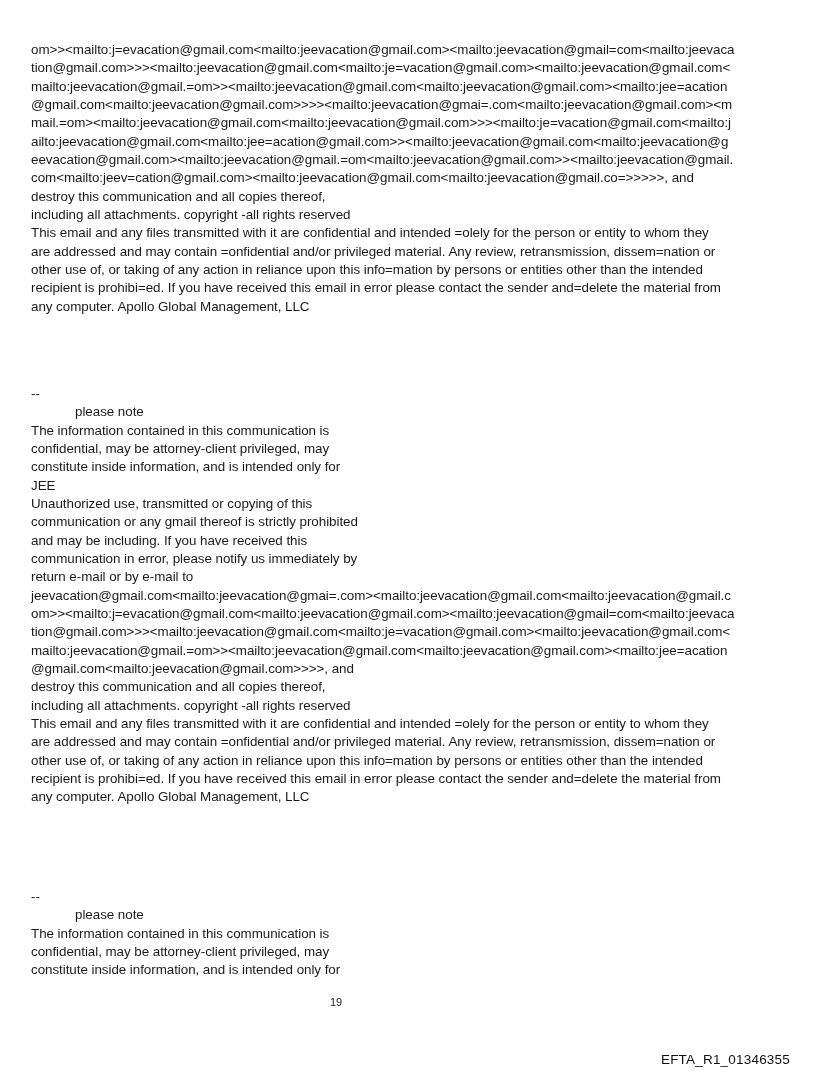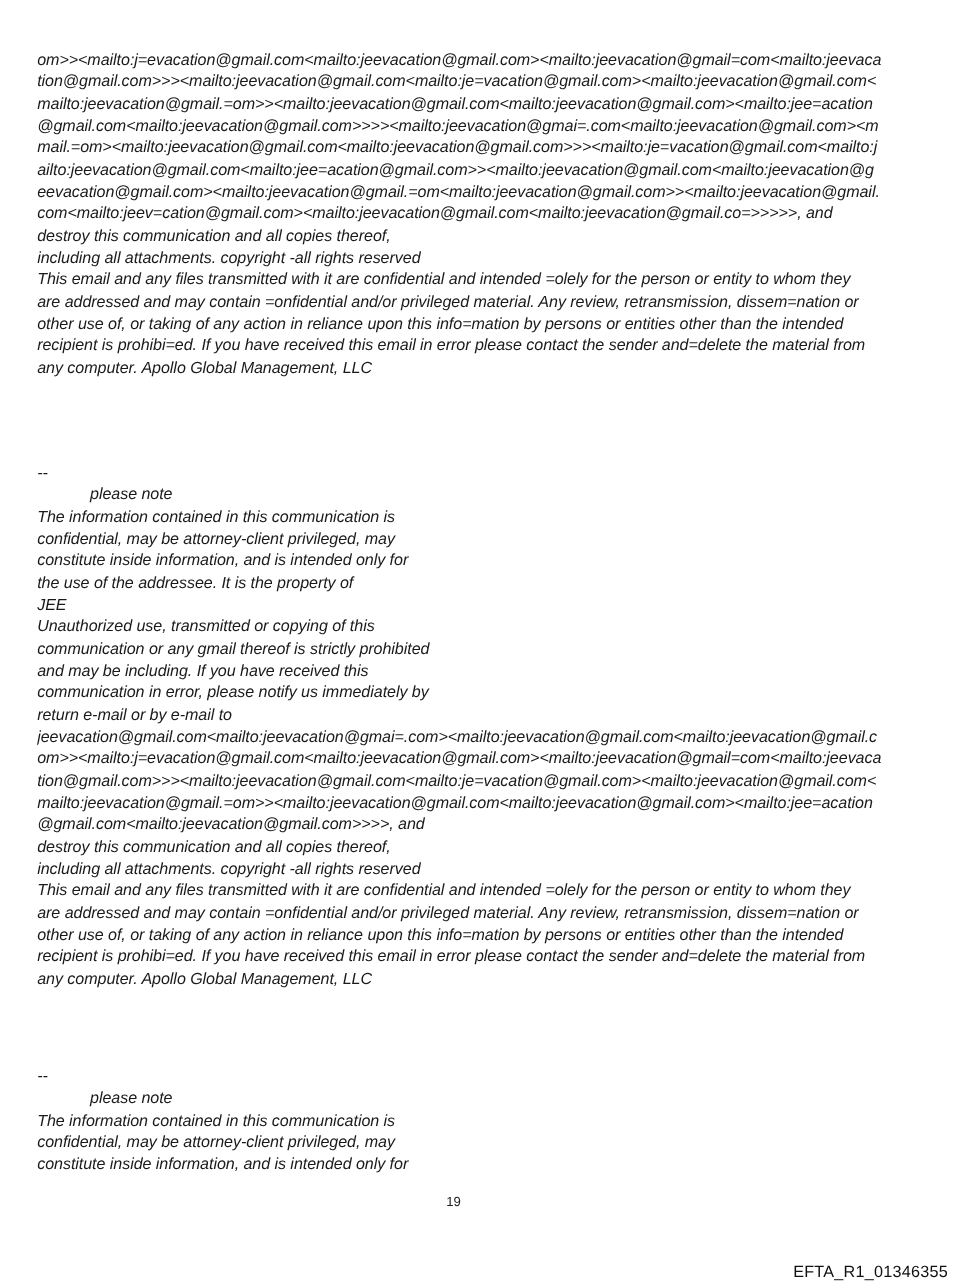--- a/index.html
+++ b/index.html
@@ -17,21 +17,20 @@
   }
   .page {
     position: absolute;
     inset: 0;
     background: #ffffff;
   }
   .block {
     position: absolute;
     left: 31px;
     width: 772px;
-    font-style: italic;
   }
   .line {
     white-space: pre;
     font-size: 13.4px;
     line-height: 18.33px;
     height: 18.33px;
     letter-spacing: -0.05px;
     overflow: hidden;
   }
   .block-1 { top: 41px; }
@@ -39,21 +38,20 @@
   .block-3 { top: 888px; }
   .page-number {
     position: absolute;
     top: 995px;
     left: 0;
     width: 672px;
     text-align: center;
     font-size: 11px;
     line-height: 14px;
     color: #222222;
-    margin-left: 42px;
   }
   .bates {
     position: absolute;
     top: 1051px;
     right: 26px;
     font-size: 13.5px;
     line-height: 18px;
     color: #111111;
     letter-spacing: 0.2px;
   }
@@ -80,21 +78,20 @@
       <div class="line">recipient is prohibi=ed. If you have received this email in error please contact the sender and=delete the material from</div>
       <div class="line">any computer. Apollo Global Management, LLC</div>
     </div>
 
   <div class="block block-2">
       <div class="line">--</div>
       <div class="line">            please note</div>
       <div class="line">The information contained in this communication is</div>
       <div class="line">confidential, may be attorney-client privileged, may</div>
       <div class="line">constitute inside information, and is intended only for</div>
-      <div class="line">the use of the addressee. It is the property of</div>
       <div class="line">JEE</div>
       <div class="line">Unauthorized use, transmitted or copying of this</div>
       <div class="line">communication or any gmail thereof is strictly prohibited</div>
       <div class="line">and may be including. If you have received this</div>
       <div class="line">communication in error, please notify us immediately by</div>
       <div class="line">return e-mail or by e-mail to</div>
       <div class="line">jeevacation@gmail.com&lt;mailto:jeevacation@gmai=.com&gt;&lt;mailto:jeevacation@gmail.com&lt;mailto:jeevacation@gmail.c</div>
       <div class="line">om&gt;&gt;&lt;mailto:j=evacation@gmail.com&lt;mailto:jeevacation@gmail.com&gt;&lt;mailto:jeevacation@gmail=com&lt;mailto:jeevaca</div>
       <div class="line">tion@gmail.com&gt;&gt;&gt;&lt;mailto:jeevacation@gmail.com&lt;mailto:je=vacation@gmail.com&gt;&lt;mailto:jeevacation@gmail.com&lt;</div>
       <div class="line">mailto:jeevacation@gmail.=om&gt;&gt;&lt;mailto:jeevacation@gmail.com&lt;mailto:jeevacation@gmail.com&gt;&lt;mailto:jee=acation</div>

